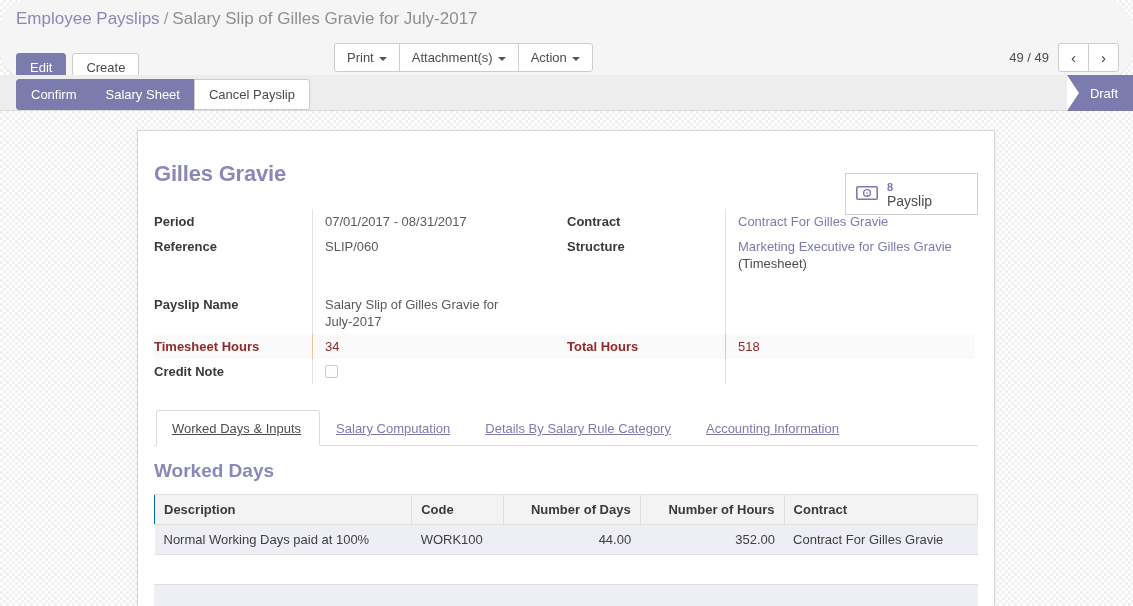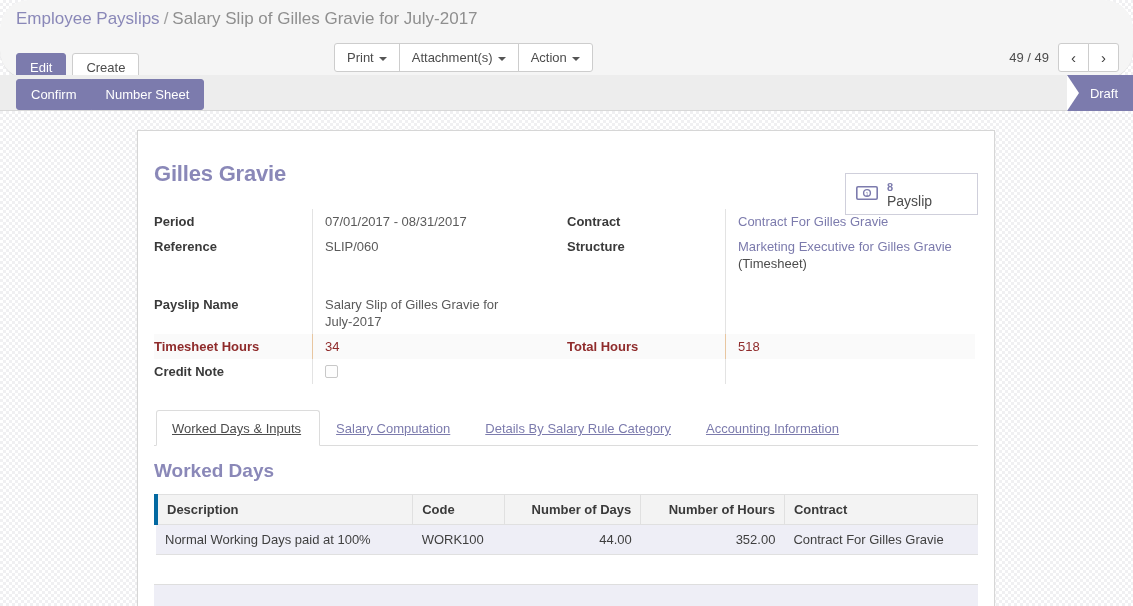--- a/index.html
+++ b/index.html
@@ -261,21 +261,21 @@
   table.list thead th {
     background: #f3f3f3;
     border: 1px solid #e0e0e0;
     border-left: none;
     font-weight: bold;
     color: #3a3a3a;
     text-align: left;
     padding: 7px 9px;
     white-space: nowrap;
   }
-  table.list thead th:first-child { border-left: 4px solid #0369a1; }
+  table.list thead th:first-child { border-left: 1px solid #0369a1; }
   table.list thead th.num { text-align: right; }
   table.list tbody td {
     background: #eeeef6;
     border-bottom: 1px solid #e0e0e0;
     padding: 7px 9px;
     color: #3f3f3f;
     white-space: nowrap;
   }
   table.list tbody td.num { text-align: right; }
 
@@ -312,21 +312,22 @@
     <div class="pager">
       <span class="pager-label">49 / 49</span>
       <button class="btn"><span>‹</span></button>
       <button class="btn"><span>›</span></button>
     </div>
   </div>
 
   <div class="status-bar">
     <div class="status-buttons">
       <button class="btn primary">Confirm</button>
-      <button class="btn primary">Number Sheet</button>
+      <button class="btn primary">Salary Sheet</button>
+      <button class="btn">Cancel Payslip</button>
     </div>
     <div class="statusbar-states">
       <div class="state-pill">Draft</div>
     </div>
   </div>
 
   <div class="sheet-wrap">
     <div class="sheet-inner">
 
       <div class="stat-button">

